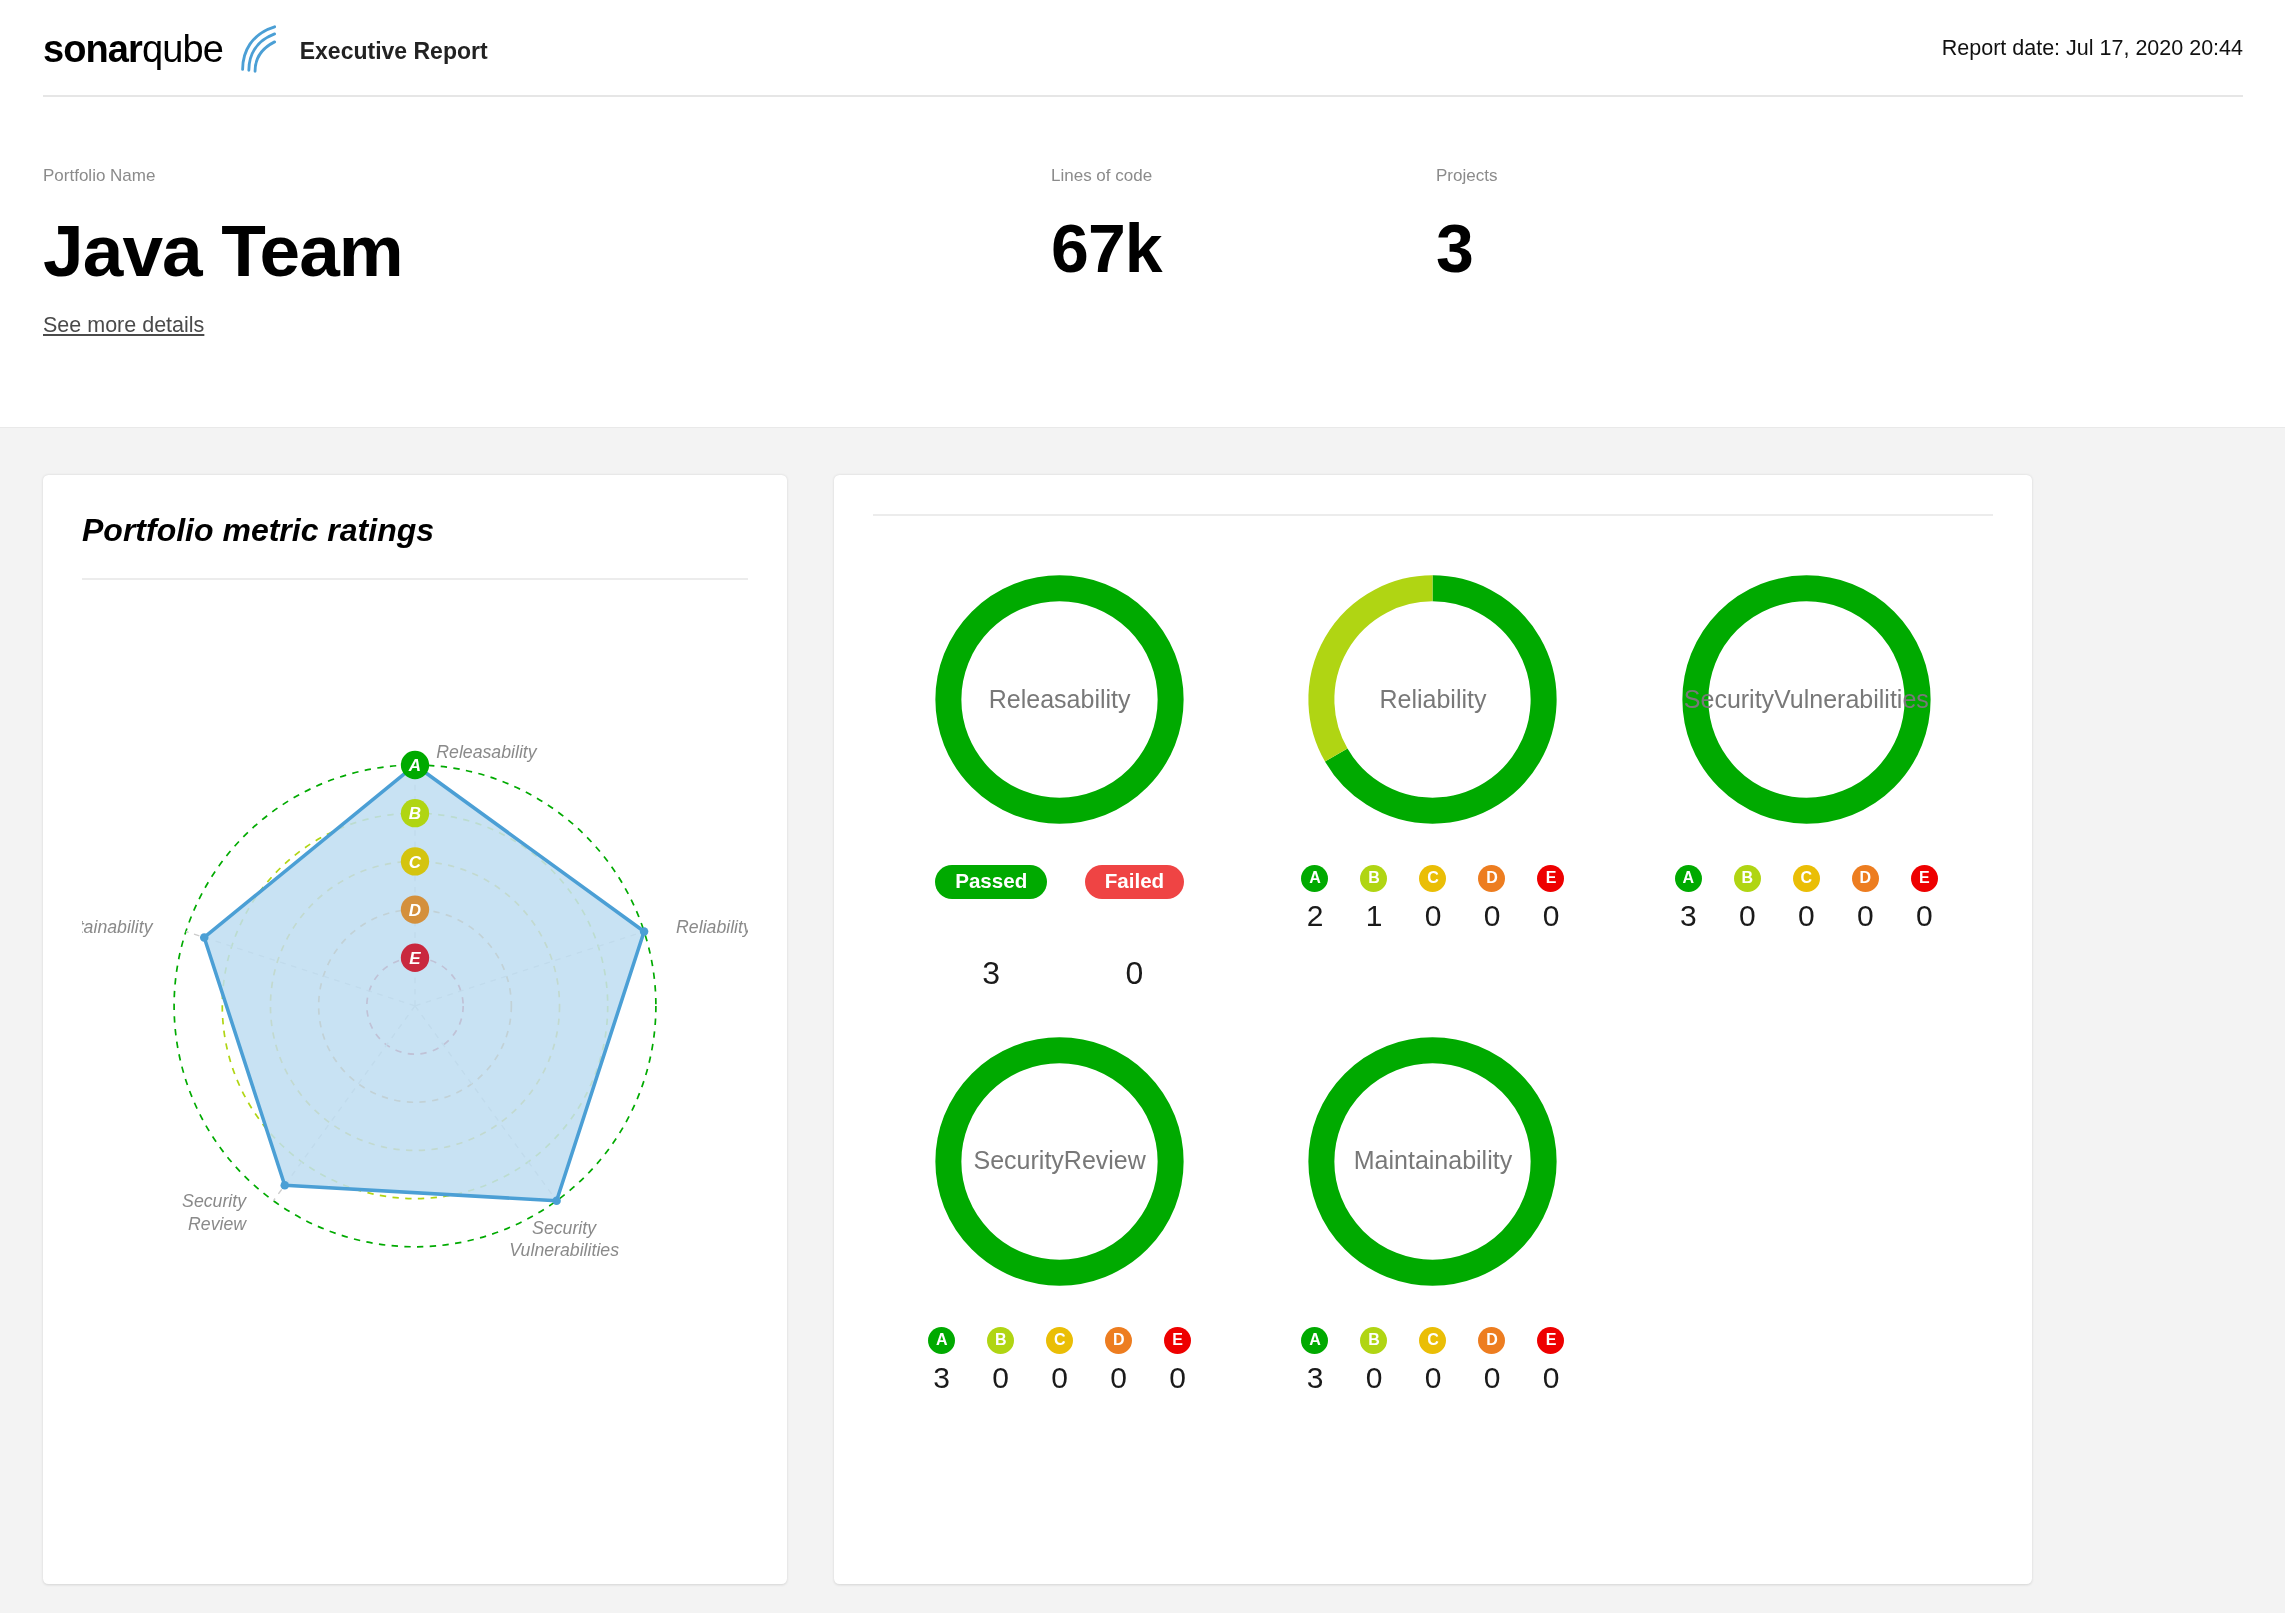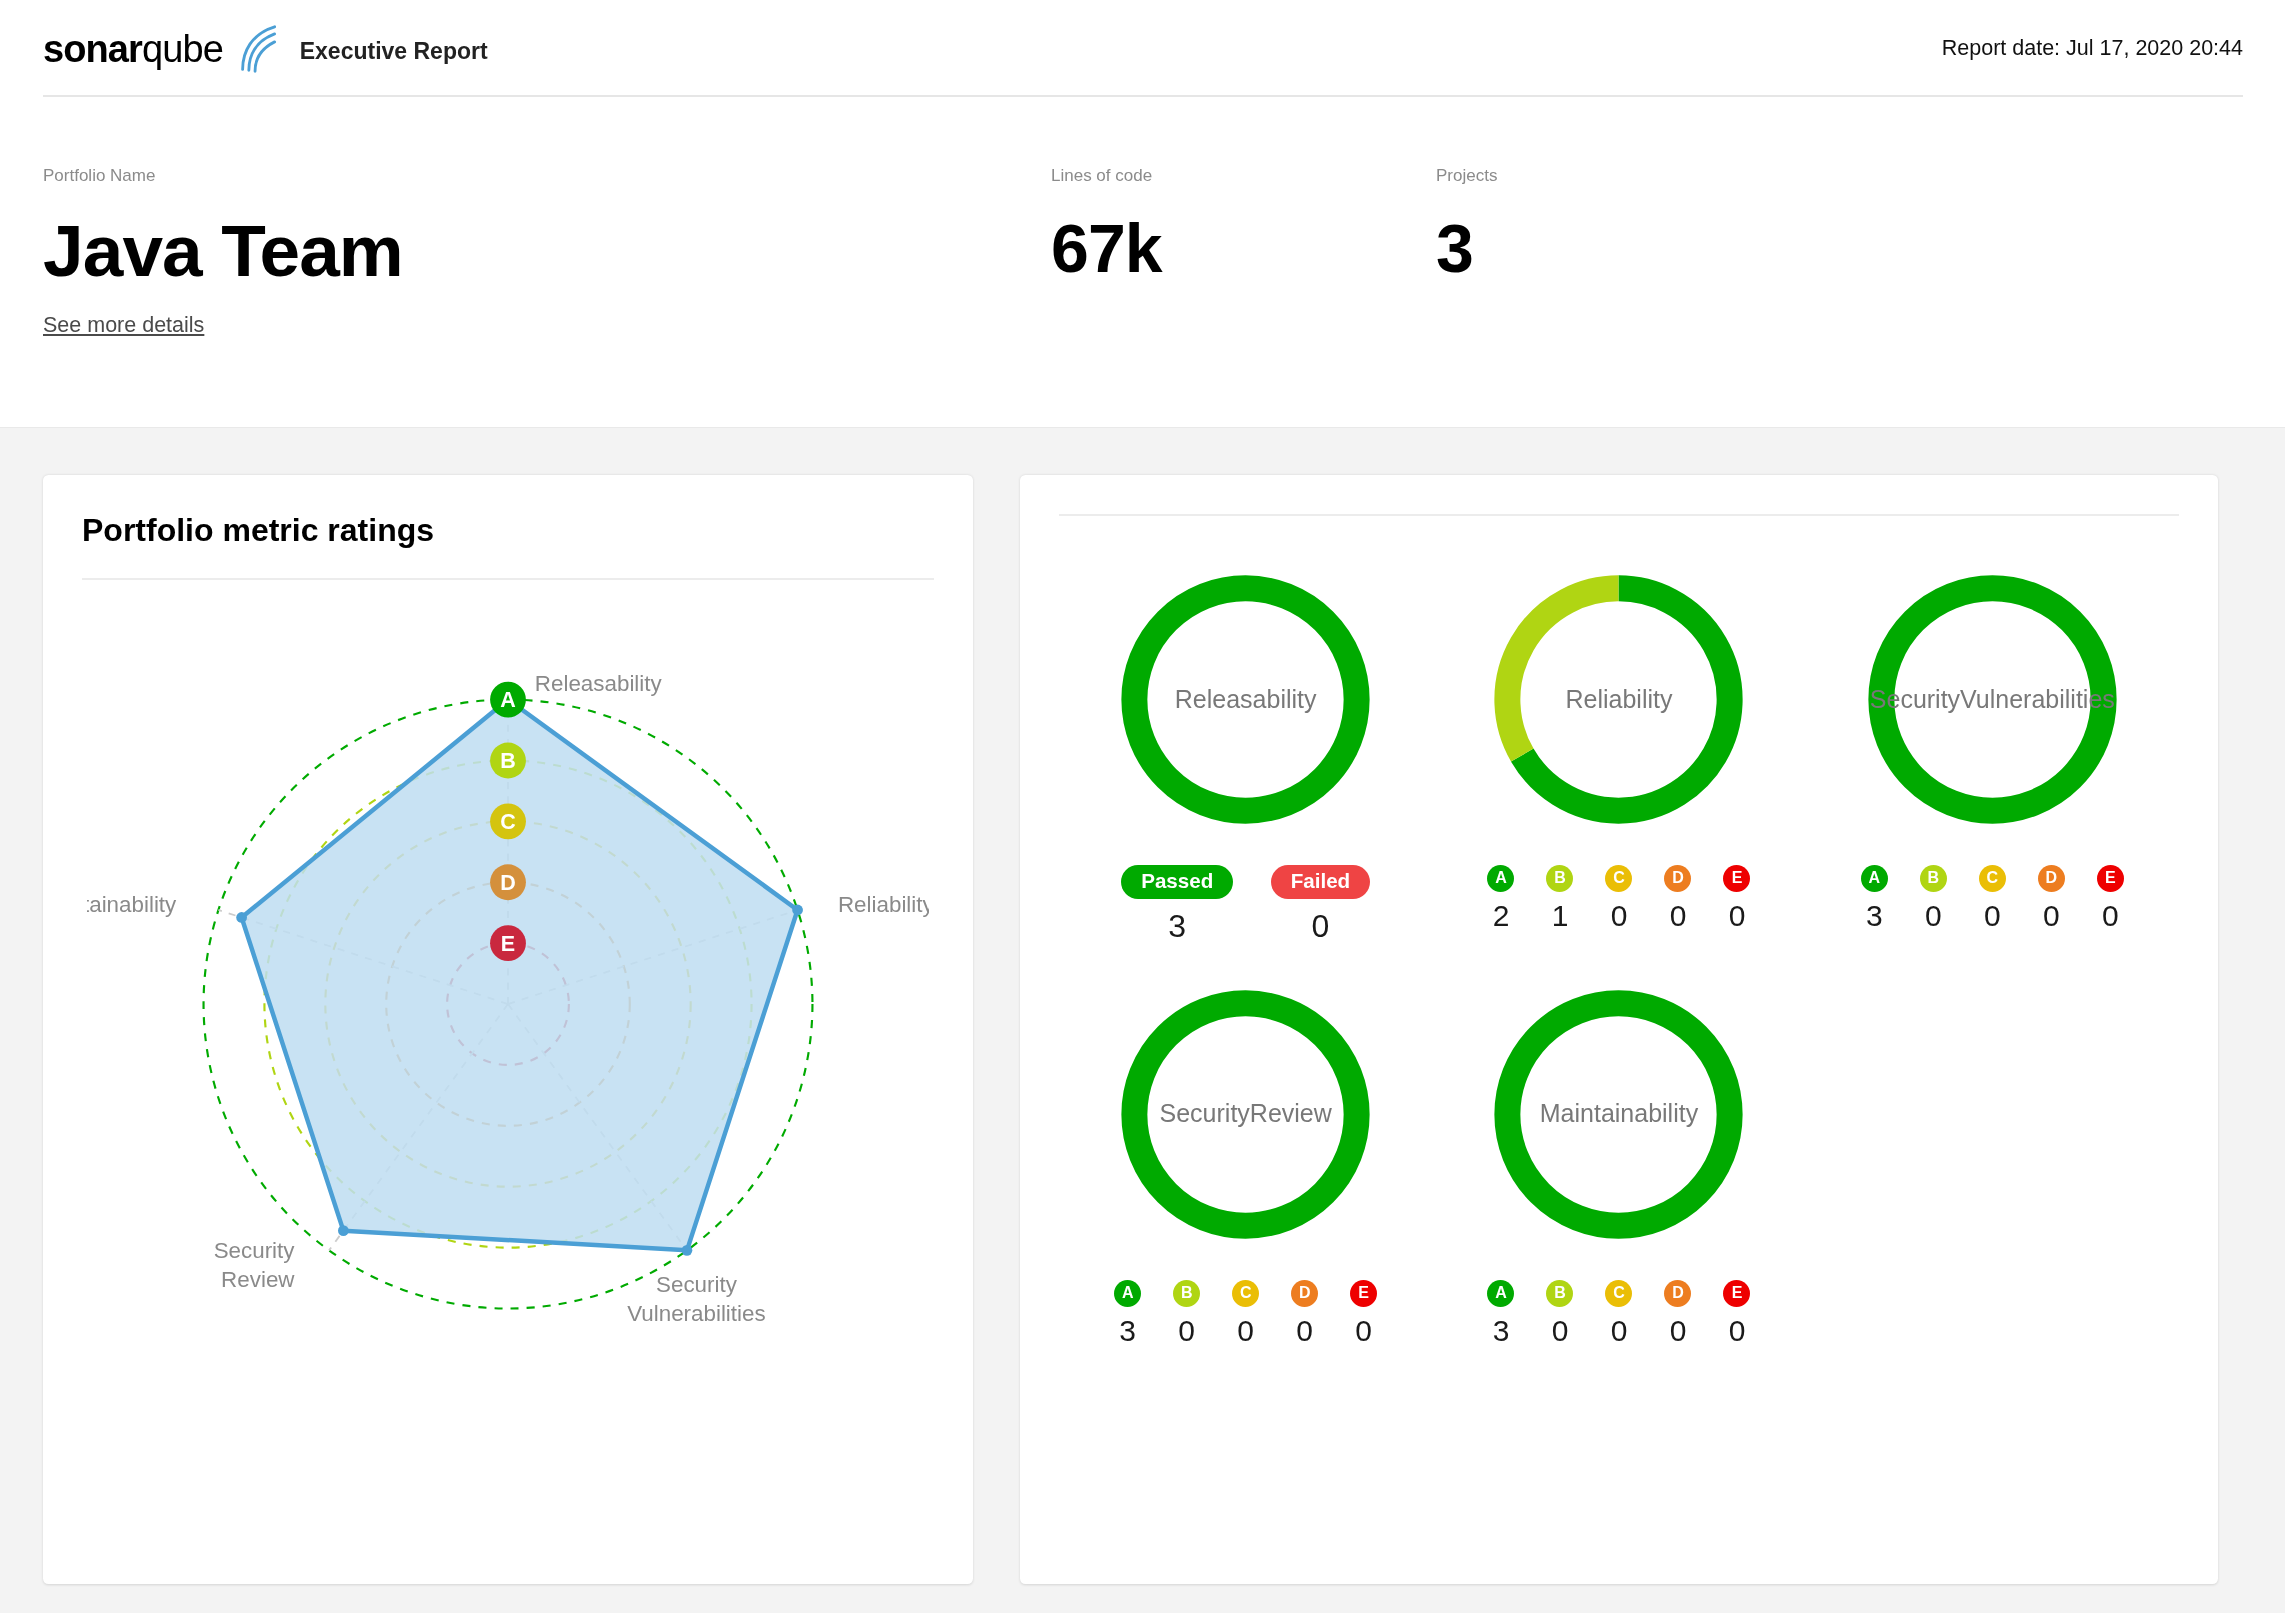--- a/index.html
+++ b/index.html
@@ -101,21 +101,21 @@
     gap: 47px;
     align-items: flex-start;
   }
 
   .card {
     background: #ffffff;
     border-radius: 5.4px;
     box-shadow: 0 0.9px 2.7px rgba(0,0,0,0.13);
     padding: 39px 39px 0 39px;
   }
-  #radar-card { width: 930px; height: 1109px; }
+  #radar-card { width: 744px; height: 1109px; font-style: italic; }
   #breakdown-card { width: 1198px; height: 1109px; }
 
   .card-title {
     font-size: 32px;
     font-weight: bold;
     color: #000000;
     line-height: 1;
     padding-bottom: 32px;
   }
   .card-divider {
@@ -206,21 +206,21 @@
     line-height: 1;
   }
 
   
   .pf-row {
     display: flex;
     justify-content: center;
     gap: 38px;
     margin-top: 23px;
   }
-  .pf-item { display: flex; flex-direction: column; align-items: center; }
+  .pf-item { display: flex; flex-direction: column; align-items: center; gap: 47px; }
   .pf-pill {
     padding: 6.3px 19.7px 7.2px 19.7px;
     border-radius: 19.7px;
     font-size: 20.6px;
     font-weight: bold;
     color: #ffffff;
     line-height: 1;
   }
   .pf-count {
     margin-top: 10.7px;

